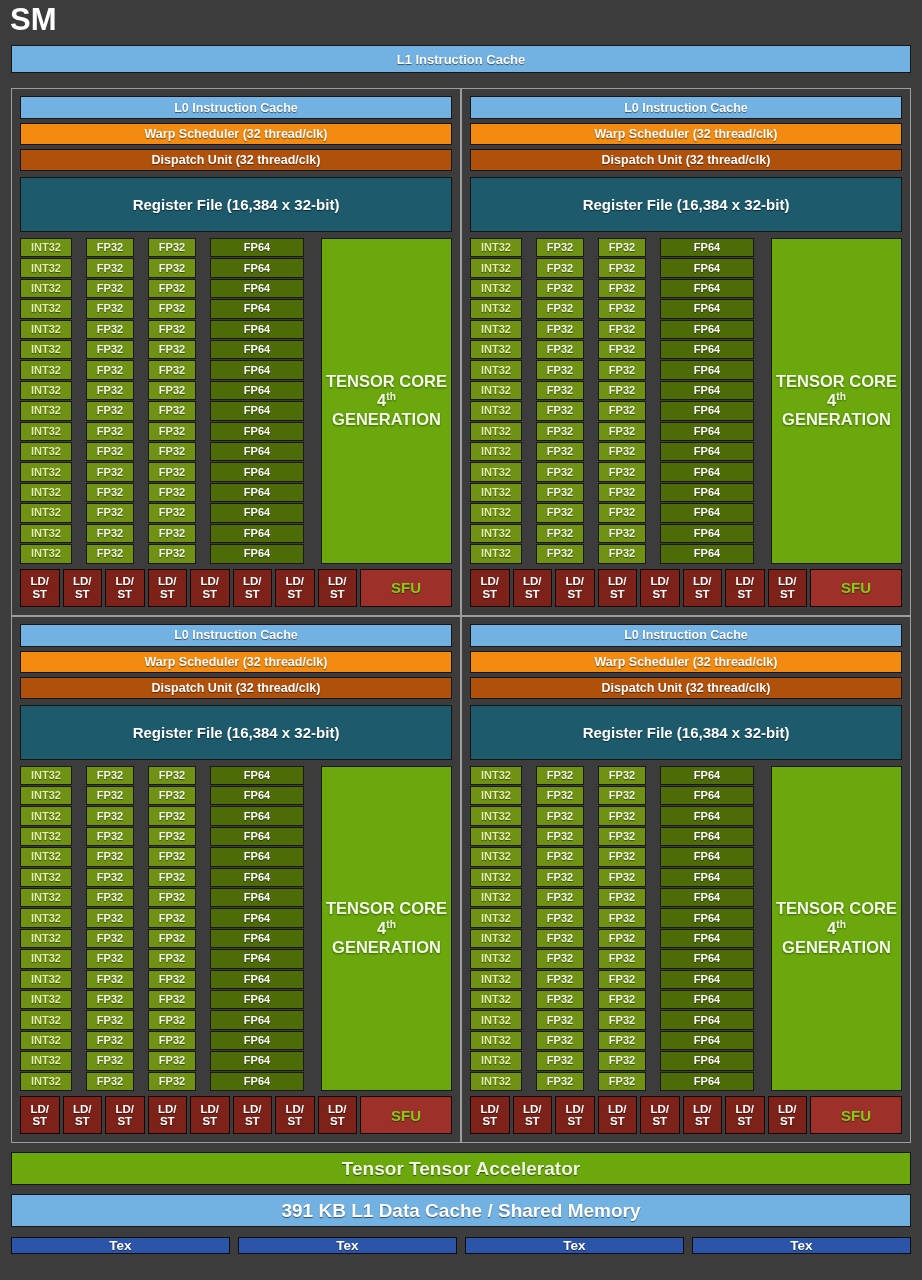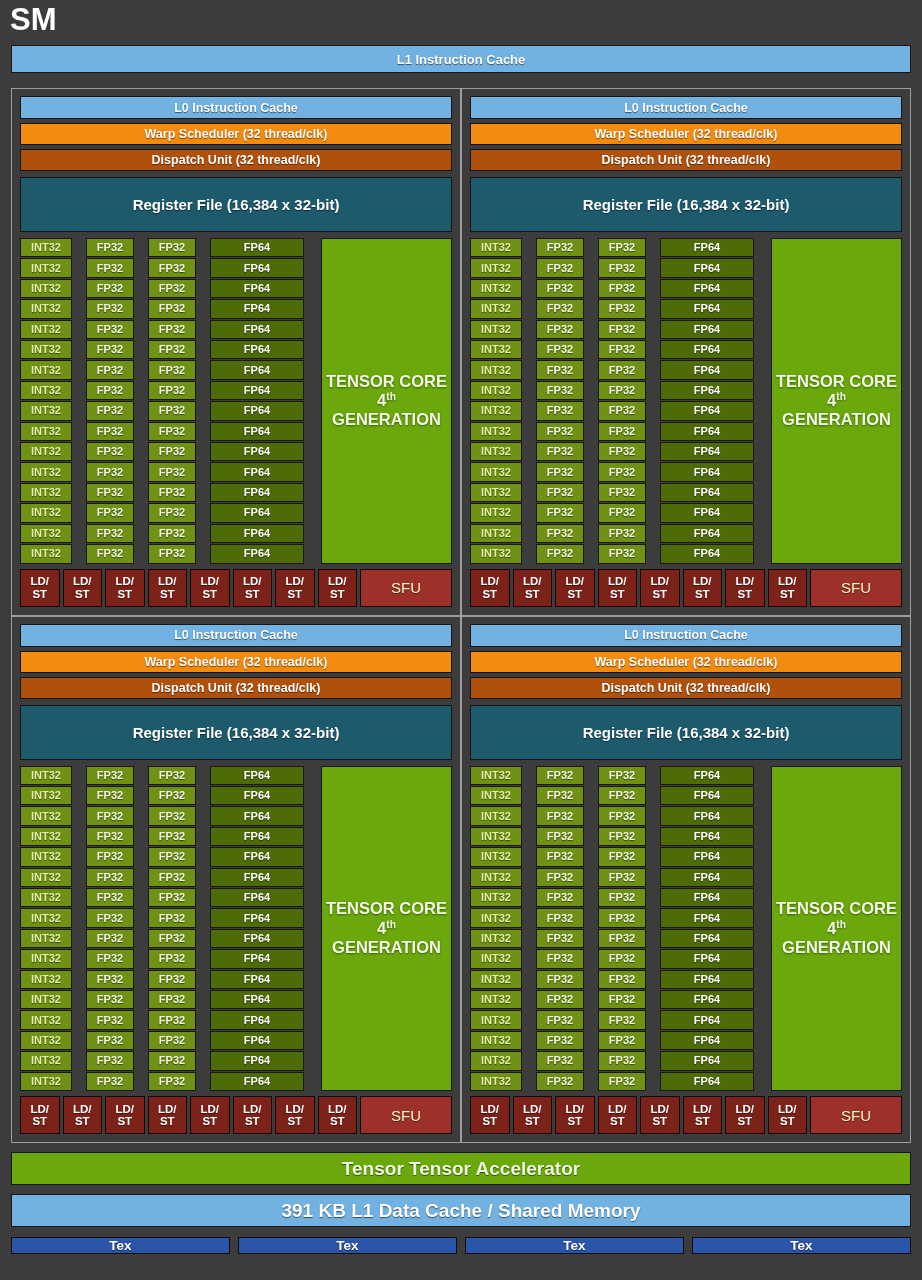--- a/index.html
+++ b/index.html
@@ -199,22 +199,22 @@
     text-shadow: 0 1px 1px rgba(0,0,0,.5);
   }
   .sfu {
     box-sizing: border-box;
     border: 1px solid #170606;
     background: #9d3129;
     flex: 0 0 92px;
     display: flex;
     align-items: center;
     justify-content: center;
-    color: #fef9c3;
-    font-weight: normal;
+    color: #84cc16;
+    font-weight: bold;
     font-size: 15px;
     text-shadow: 0 1px 1px rgba(0,0,0,.5);
   }
 
   
   .tma {
     position: absolute;
     left: 11px;
     top: 1152px;
     width: 900px;

